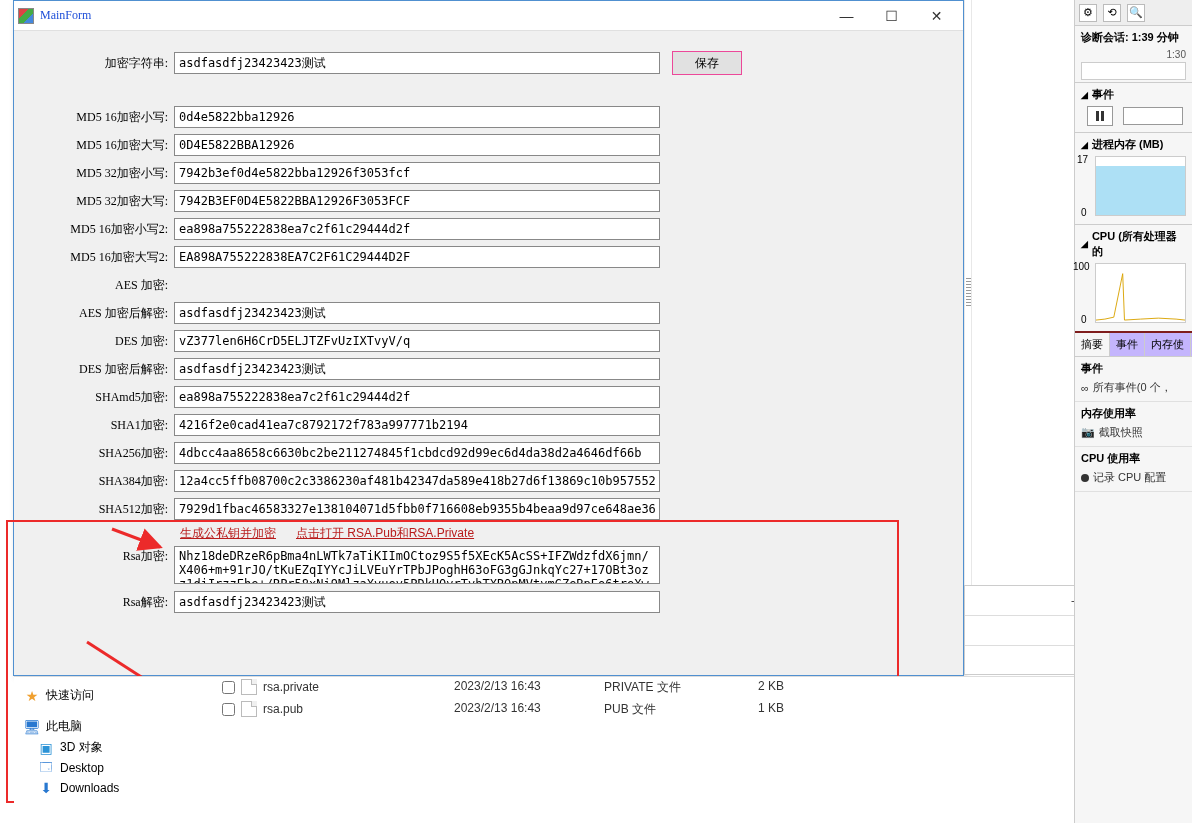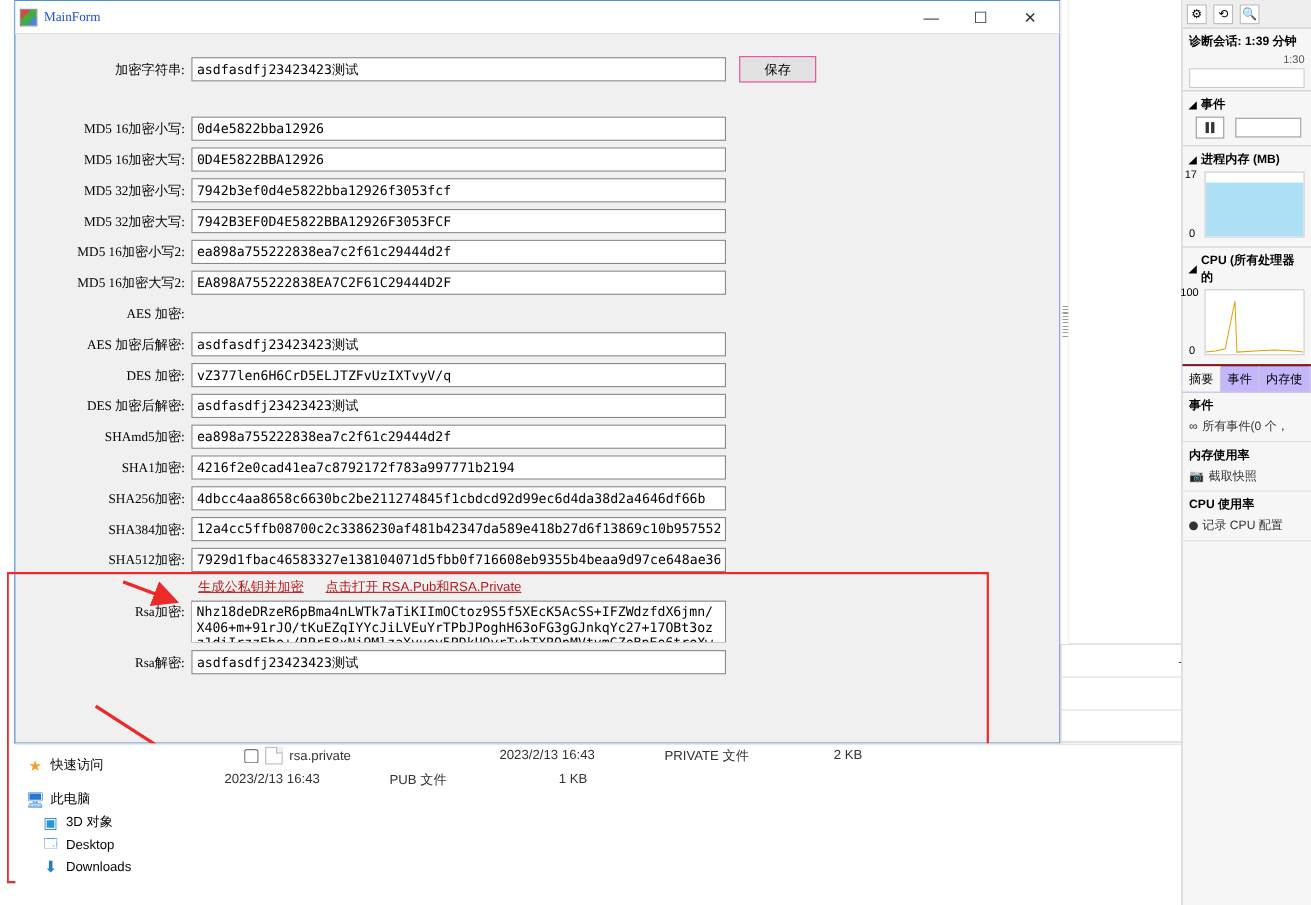--- a/index.html
+++ b/index.html
@@ -316,20 +316,25 @@
       <div class="col-name">
           <input type="checkbox" style="">
           <span class="file-icon"></span>
           <span>rsa.private</span>
         </div>
       <div class="col-date">2023/2/13 16:43</div>
       <div class="col-type">PRIVATE 文件</div>
       <div class="col-size">2 KB</div>
     </div>
     <div class="file-row">
+      <div class="col-name">
+          <input type="checkbox" style="">
+          <span class="file-icon"></span>
+          <span>rsa.pub</span>
+        </div>
       <div class="col-date">2023/2/13 16:43</div>
       <div class="col-type">PUB 文件</div>
       <div class="col-size">1 KB</div>
     </div>
   </div>
 </div>
 
 <div class="vsplitter">
     <div class="handle"></div>
   </div>

